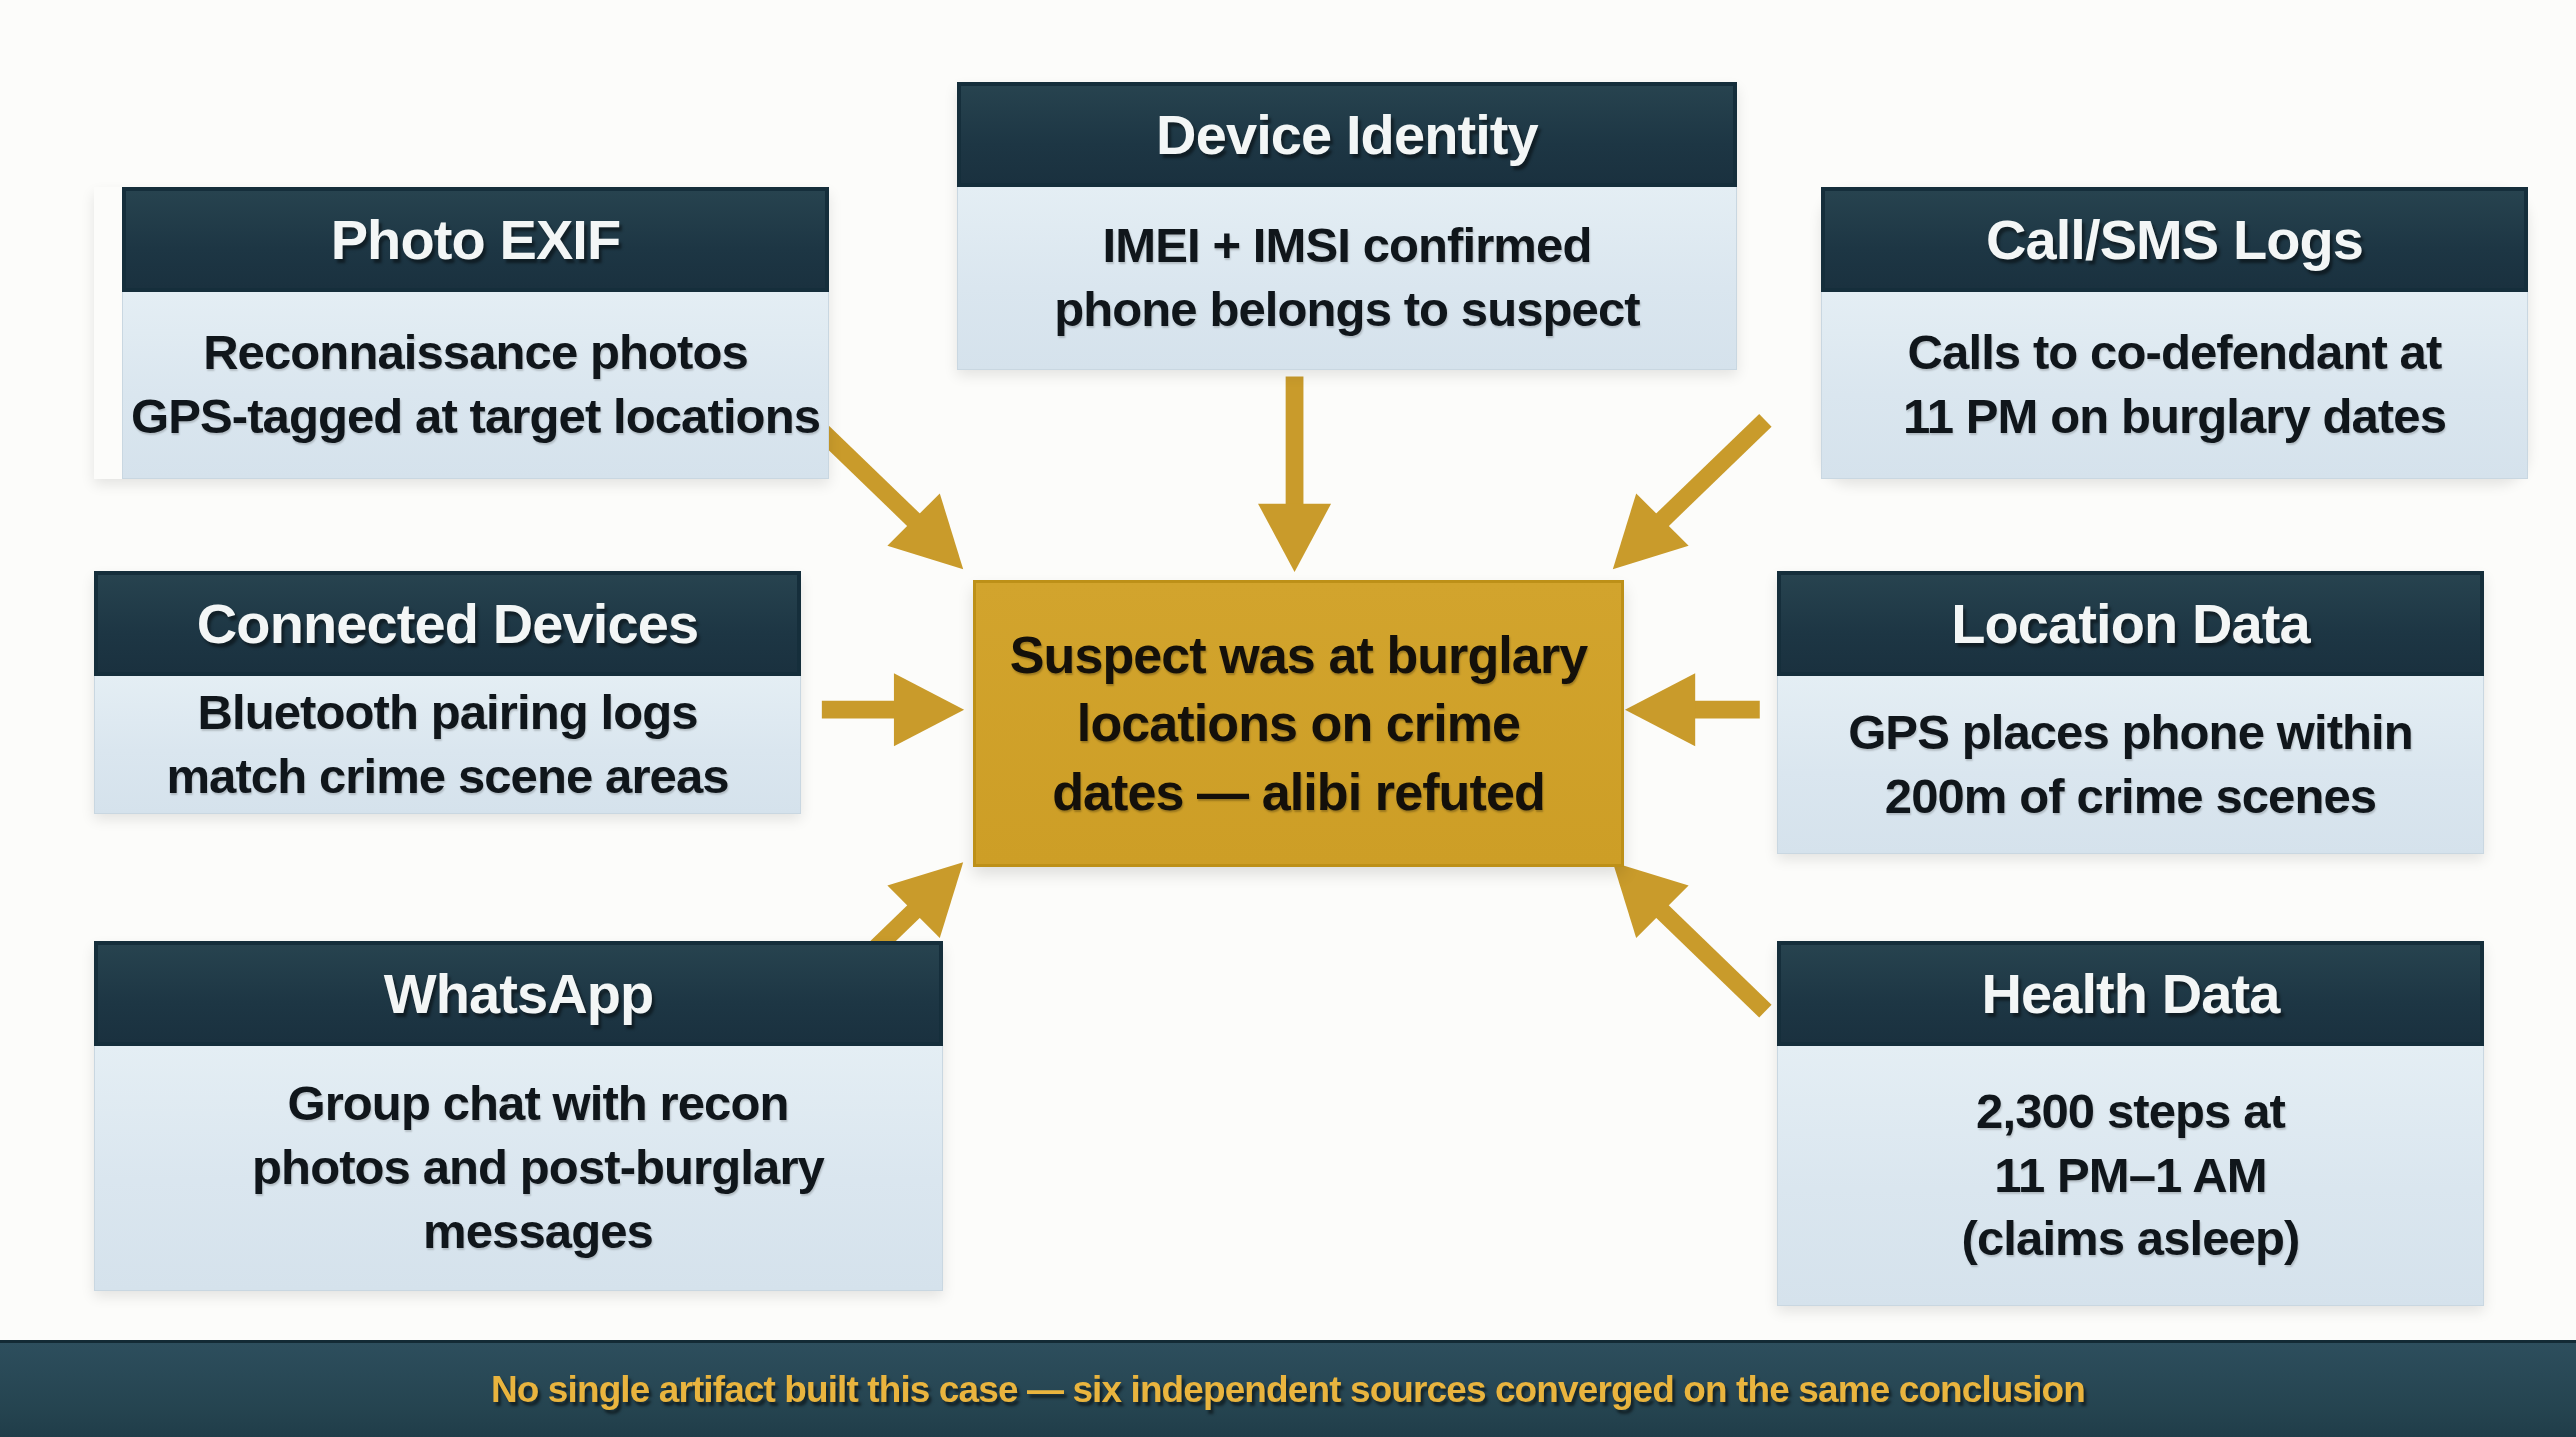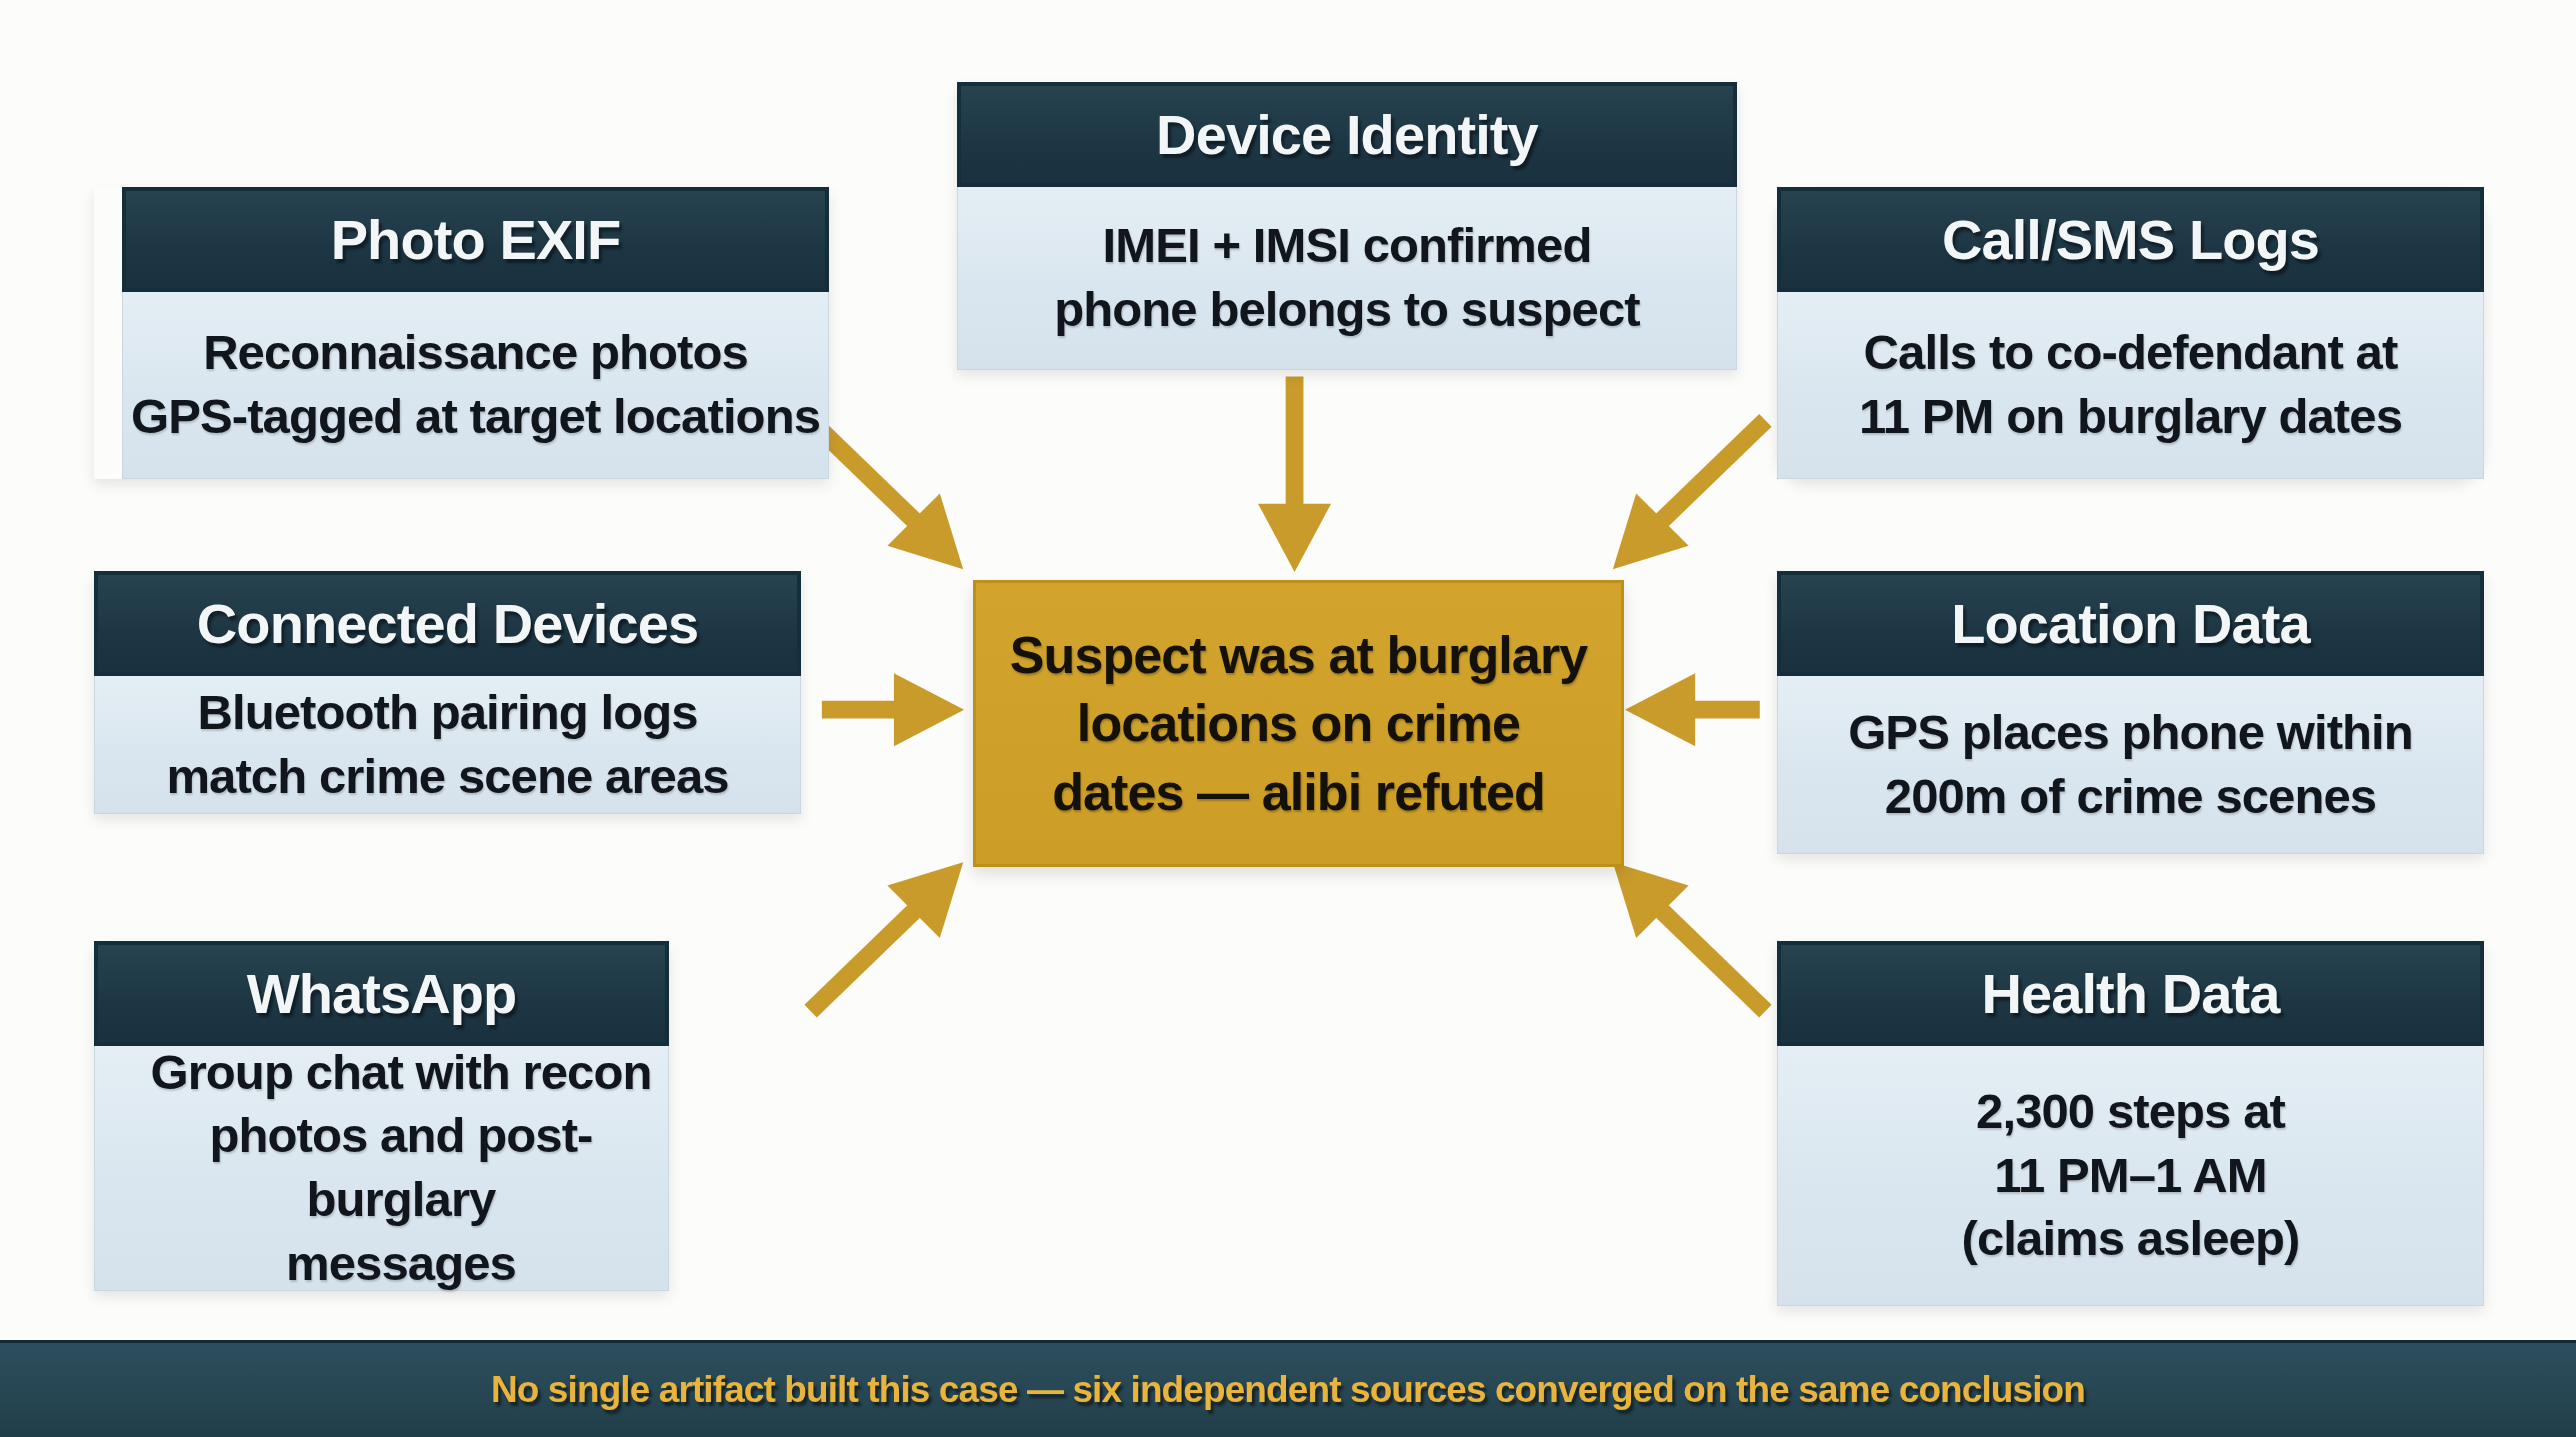--- a/index.html
+++ b/index.html
@@ -53,27 +53,27 @@
     border: 1.9px solid #c9d7e1;
     border-top: none;
     box-sizing: border-box;
     text-shadow: 0.9px 1.9px 1.9px rgba(0,0,0,0.18);
   }
   
   #b-photo-exif   { left: 94px;  top: 187px;  width: 707px; padding-left: 28px; }
   #b-photo-exif   .box-body { height: 187px; }
   #b-connected    { left: 94px;  top: 571px;  width: 707px; }
   #b-connected    .box-body { height: 138px; }
-  #b-whatsapp     { left: 94px;  top: 941px; width: 575px; }
+  #b-whatsapp     { left: 94px;  top: 941px; width: 849px; }
   #b-whatsapp     .box-body { height: 245px; padding-left: 39px; }
   
   #b-device       { left: 957px; top: 82px;   width: 780px; }
   #b-device       .box-body { height: 183px; }
   
-  #b-callsms      { left: 1777px; top: 187px;  width: 707px; border-radius: 30px; }
+  #b-callsms      { left: 1821px; top: 187px;  width: 707px; border-radius: 30px; }
   #b-callsms      .box-body { height: 187px; }
   #b-location     { left: 1777px; top: 571px;  width: 707px; }
   #b-location     .box-body { height: 178px; }
   #b-health       { left: 1777px; top: 941px; width: 707px; }
   #b-health       .box-body { height: 260px; }
 
   .conclusion {
     position: absolute;
     left: 973px; top: 580px;
     width: 651px; height: 287px;

